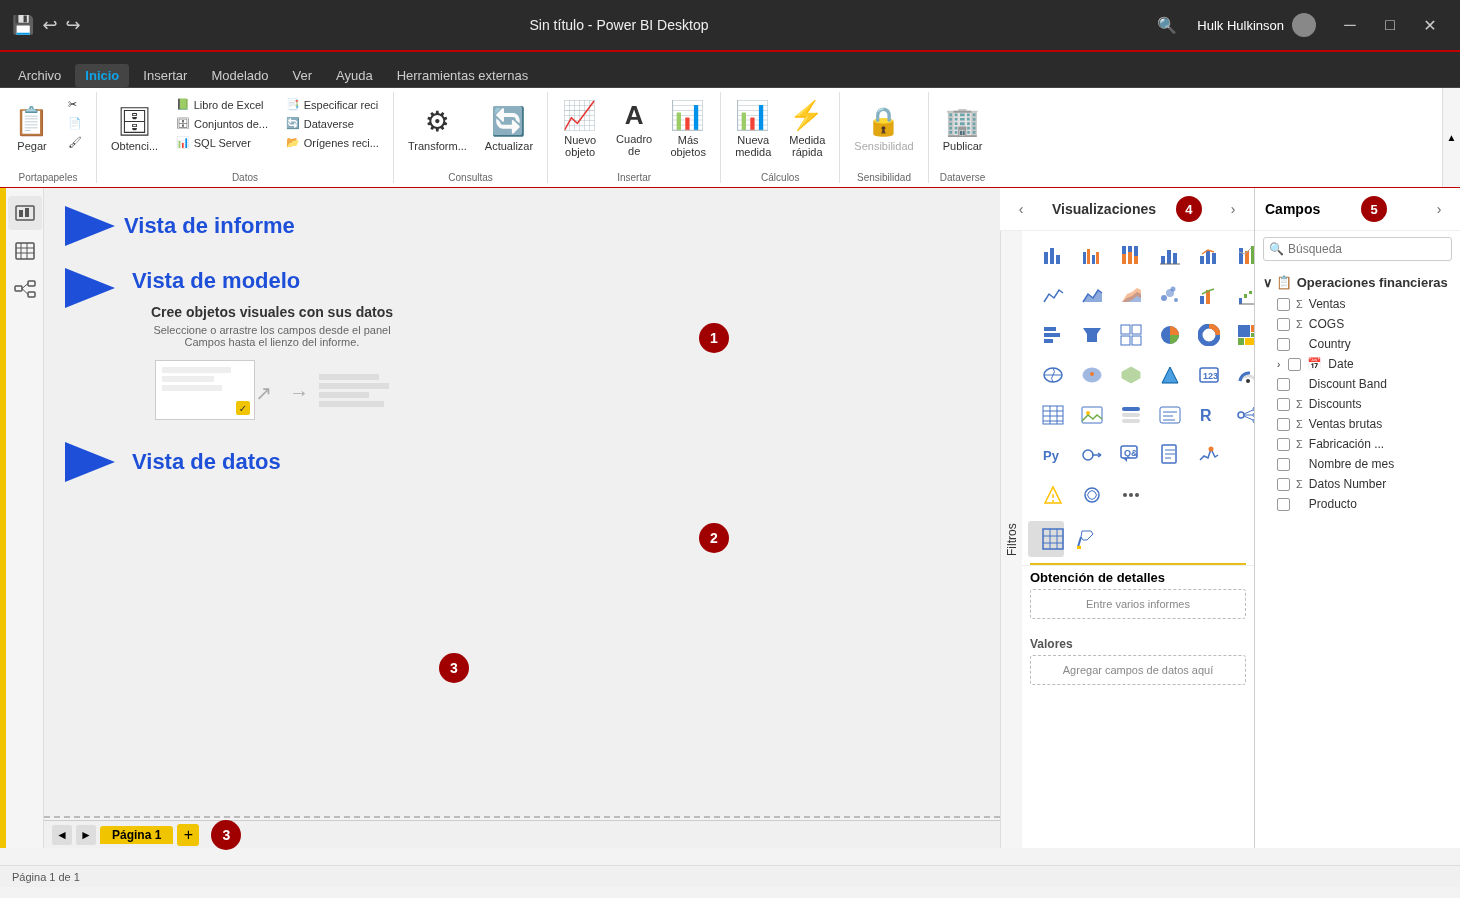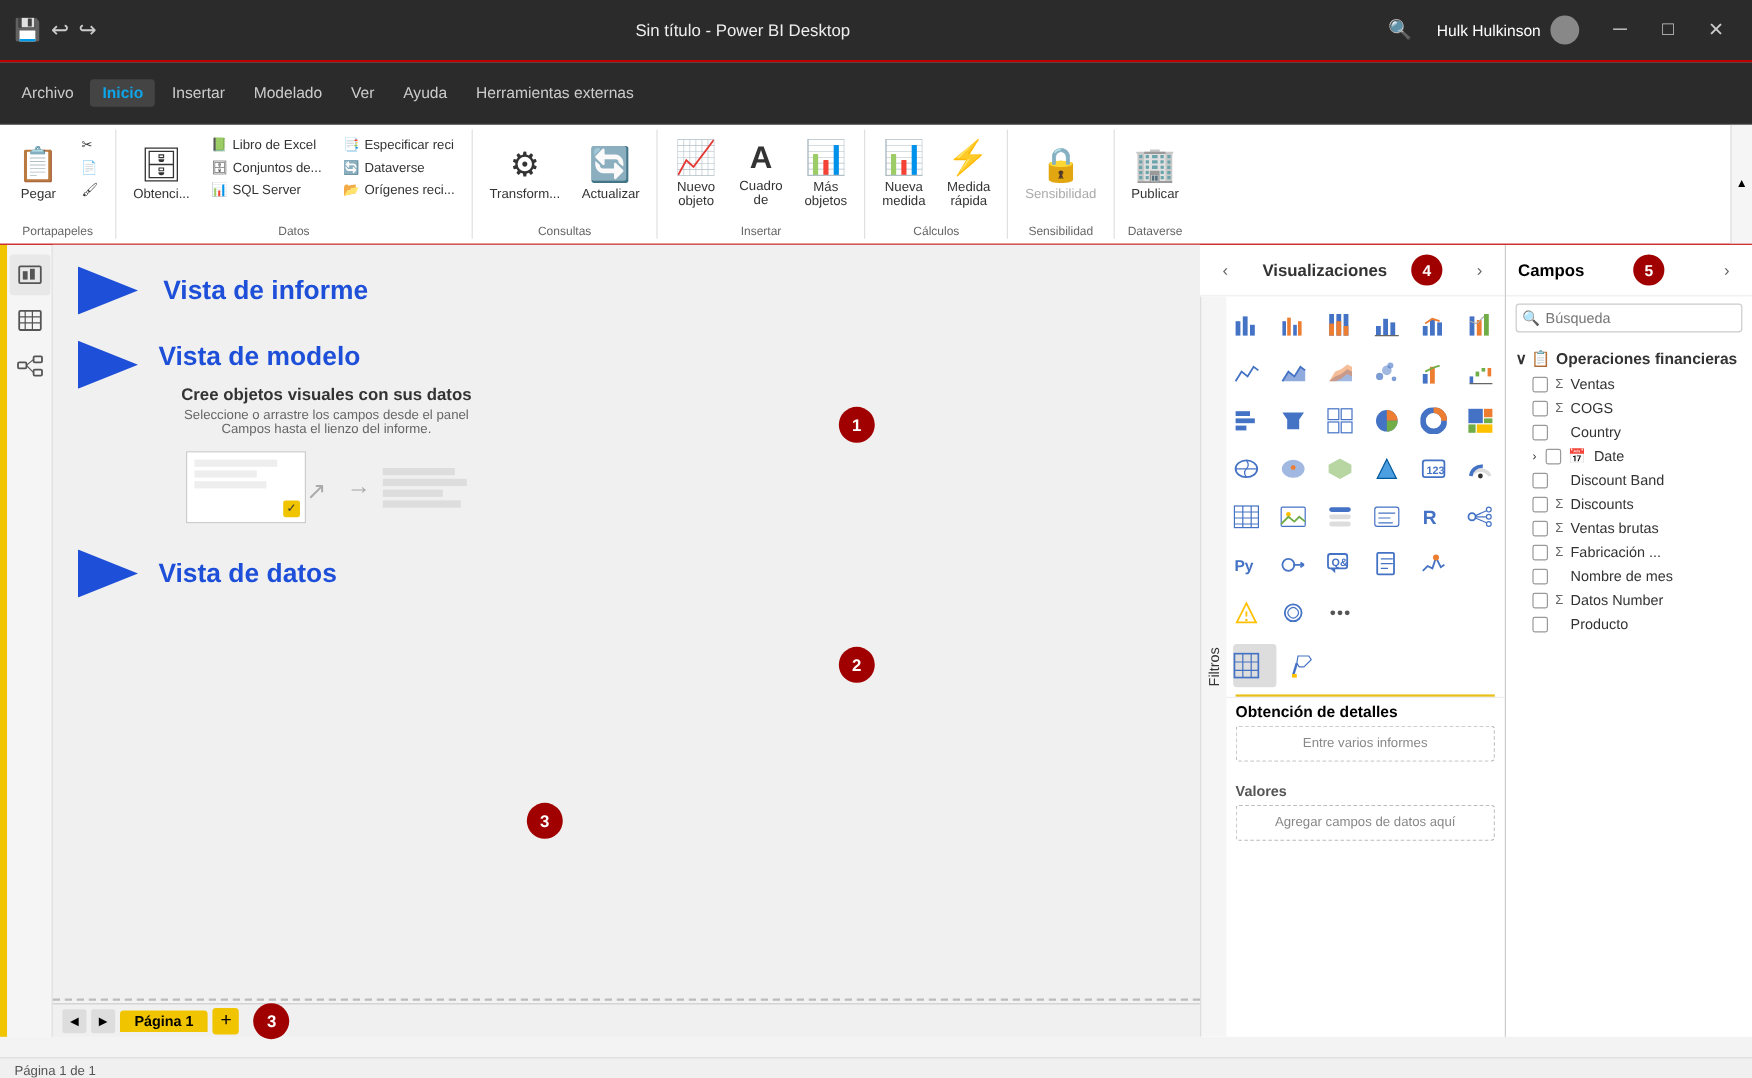--- a/index.html
+++ b/index.html
@@ -20,23 +20,23 @@
     .title-bar-title { flex: 1; text-align: center; font-size: 14px; color: #eee; }
     .title-bar-search { display: flex; align-items: center; gap: 8px; margin-right: 20px; }
     .title-bar-user { display: flex; align-items: center; gap: 8px; font-size: 13px; margin-right: 16px; }
     .title-bar-user .avatar { width: 24px; height: 24px; border-radius: 50%; background: #888; display: inline-block; }
     .win-btns { display: flex; gap: 4px; }
     .win-btn { width: 36px; height: 28px; display: flex; align-items: center; justify-content: center; cursor: pointer; color: #ccc; font-size: 16px; }
 
     
     .menu-bar {
       background: #2b2b2b;
-      height: 52px;
-      display: flex;
-      align-items: center;
+      height: 36px;
+      display: flex;
+      align-items: flex-end;
       padding: 0 8px;
       gap: 4px;
       border-bottom: 1px solid #444;
     }
     .menu-item {
       color: #ccc;
       font-size: 13px;
       padding: 4px 10px;
       cursor: pointer;
       border-radius: 3px;
@@ -183,21 +183,21 @@
     .viz-panel-header {
       display: flex;
       align-items: center;
       justify-content: space-between;
       padding: 8px 10px;
       border-bottom: 1px solid #eee;
     }
     .viz-panel-title { font-size: 14px; font-weight: 600; color: #333; }
     .viz-icon {
       width: 36px; height: 36px;
-      display: flex; align-items: center; justify-content: flex-start;
+      display: flex; align-items: center; justify-content: flex-end;
       cursor: pointer; border-radius: 3px; font-size: 18px;
       color: #555;
     }
     .viz-icon.selected { background: #ddd; }
 
     .viz-paint-icon {
       width: 36px; height: 36px;
       display: flex; align-items: center; justify-content: center;
       cursor: pointer; border-radius: 3px;
     }
@@ -526,21 +526,21 @@
   </div>
 
   <div class="canvas-wrapper">
 
     <div style="position:absolute;top:0;left:0;right:0;bottom:30px;background:#f0f0f0;">
 
       <div class="step-badge" style="top:135px;left:655px;">1</div>
       <div class="step-badge" style="top:335px;left:655px;">2</div>
       <div class="step-badge" style="top:465px;left:395px;">3</div>
 
-      <div style="display:flex;align-items:center;gap:16px;padding:18px 16px 0 16px;text-align:right;">
+      <div style="display:flex;align-items:center;gap:4px;padding:18px 16px 0 16px;text-align:right;">
         <svg width="60" height="40" viewBox="0 0 60 40">
           <polygon points="55,20 5,0 5,40" fill="#1e4fd8"></polygon>
         </svg>
         <span style="font-size:22px;font-weight:bold;color:#1e4fd8;">Vista de informe</span>
       </div>
 
       <div style="display:flex;align-items:flex-start;gap:12px;padding:22px 16px 0 16px;">
         <svg width="60" height="40" viewBox="0 0 60 40">
           <polygon points="55,20 5,0 5,40" fill="#1e4fd8"></polygon>
         </svg>

